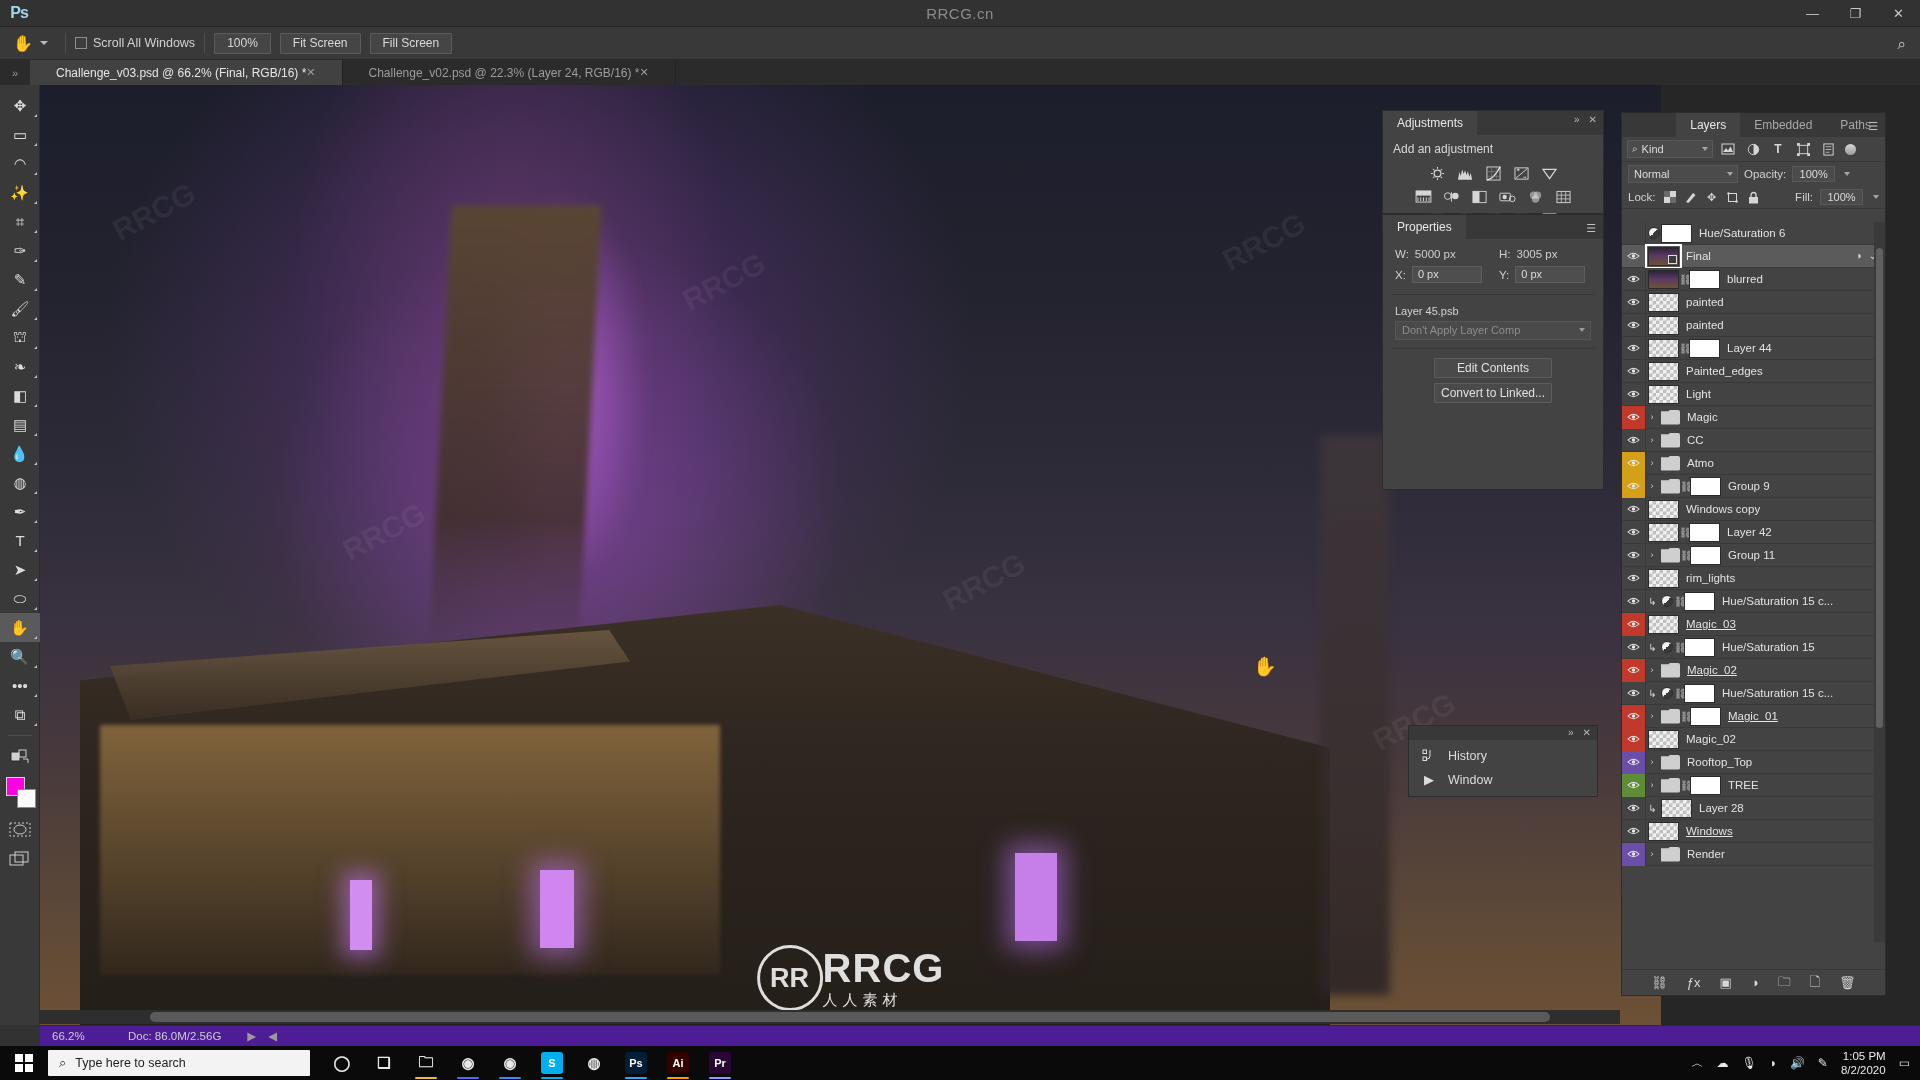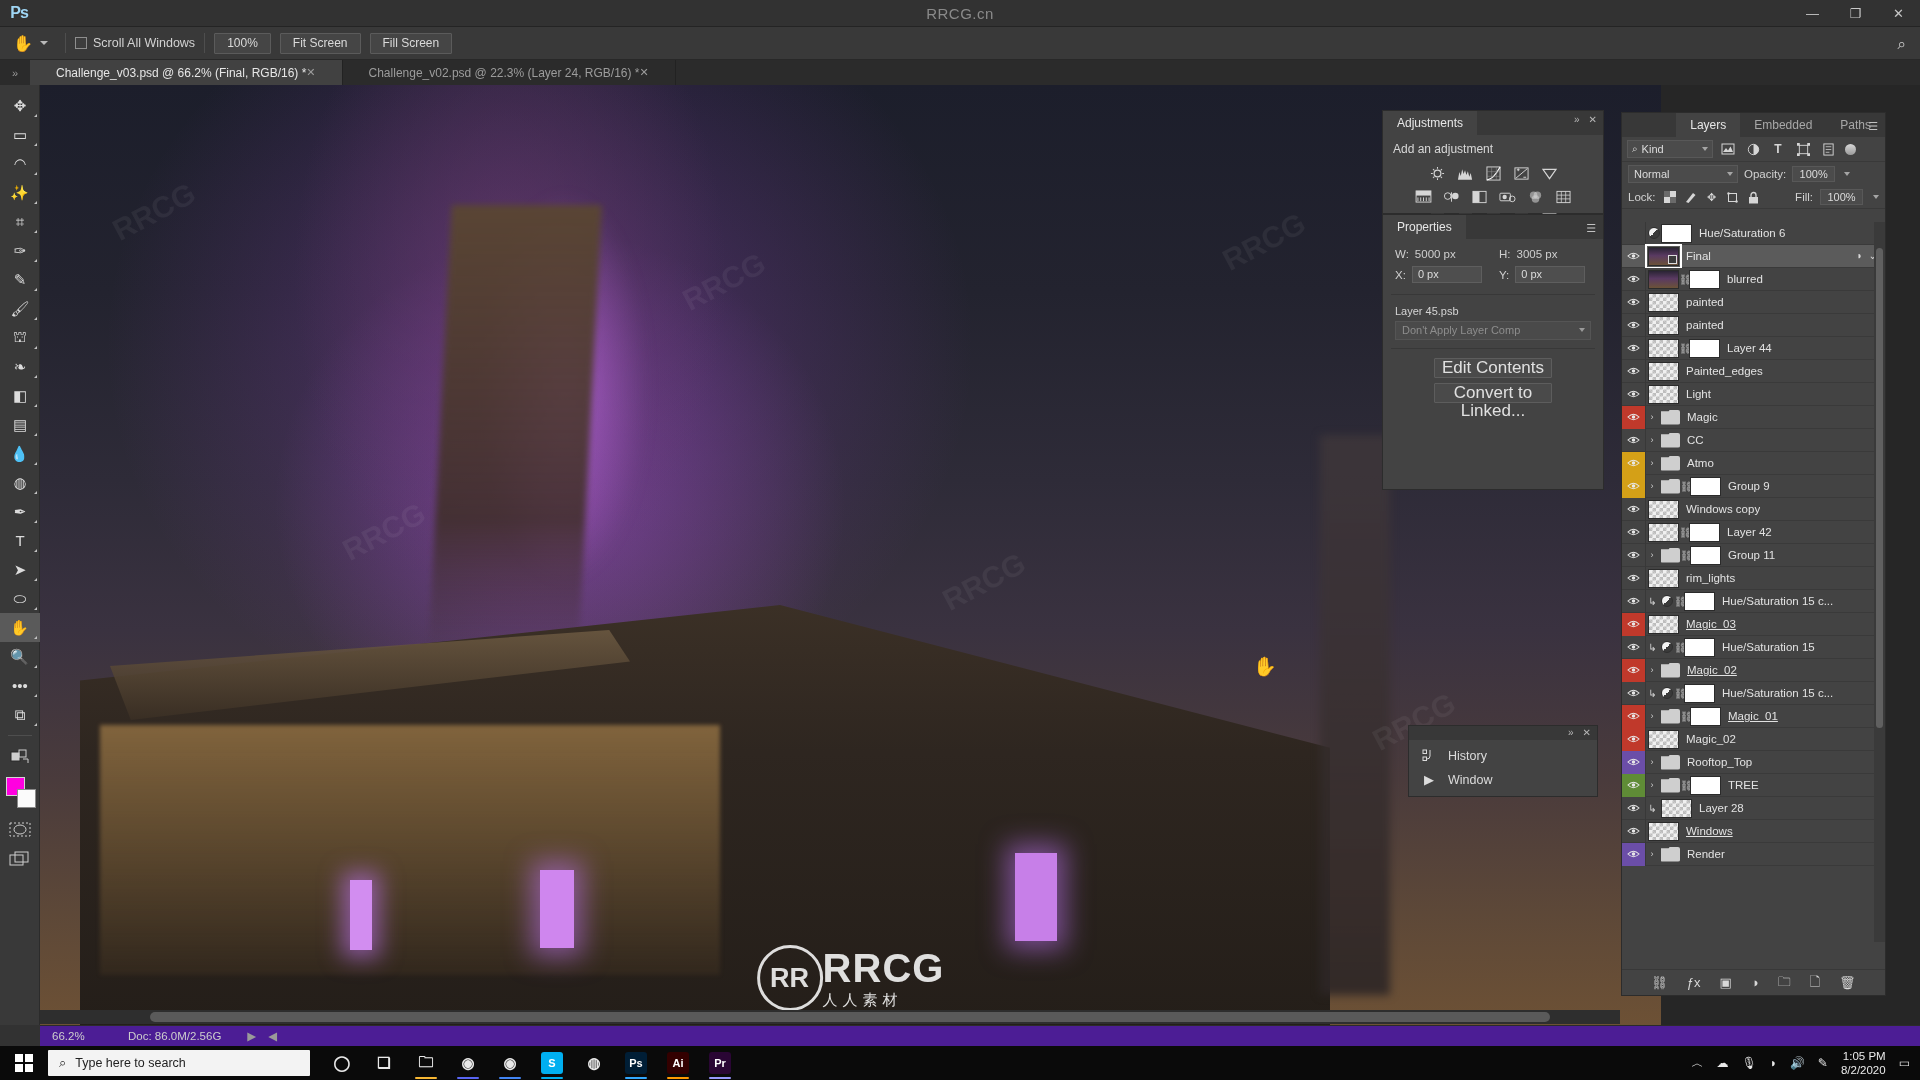--- a/index.html
+++ b/index.html
@@ -129,21 +129,21 @@
   .prop-dims { display:flex; padding:9px 0 2px 12px; font-size:11.5px; color:#cfcfcf; }
   .prop-dims .c { width:104px; display:flex; gap:6px; align-items:center;}
   .prop-xy { display:flex; padding:4px 0 9px 12px; font-size:11.5px; color:#cfcfcf; }
   .prop-xy .c { width:104px; display:flex; gap:6px; align-items:center;}
   .inp { background:#4e4e4e; border:1px solid #5e5e5e; height:17px; line-height:15px; font-size:11px; color:#dcdcdc; padding:0 5px; }
   .prop-sep { height:1px; background:#383838; margin:2px 8px; }
   .prop-file { padding:8px 0 4px 12px; font-size:11px; color:#d4d4d4;}
   .prop-sel { margin:0 12px 8px 12px; height:19px; background:#4a4a4a; border:1px solid #555; font-size:11px; color:#8d8d8d; padding:0 6px; line-height:17px; position:relative;}
   .prop-sel .cv { position:absolute; right:5px; top:6px; width:0;height:0;border-left:3.5px solid transparent;border-right:3.5px solid transparent;border-top:4px solid #9a9a9a;}
   .prop-btn { margin:0 auto 5px auto; width:118px; height:20px; background:#4a4a4a; border:1px solid #5d5d5d;
-    font-size:17px; color:#e0e0e0; text-align:center; line-height:18px; border-radius:1px;}
+    font-size:12px; color:#e0e0e0; text-align:center; line-height:18px; border-radius:1px;}
 
   
   .ha-row { display:flex; align-items:center; gap:11px; padding:9px 0 9px 12px; font-size:12.5px; color:#dcdcdc;}
   .ha-ico { width:16px; display:flex; justify-content:center; color:#dcdcdc; font-size:13px;}
 
   
   .layers {
     position:absolute; left:1621px; top:112px; width:265px; height:884px;
     background:#434343; border:1px solid #2c2c2c;
   }

